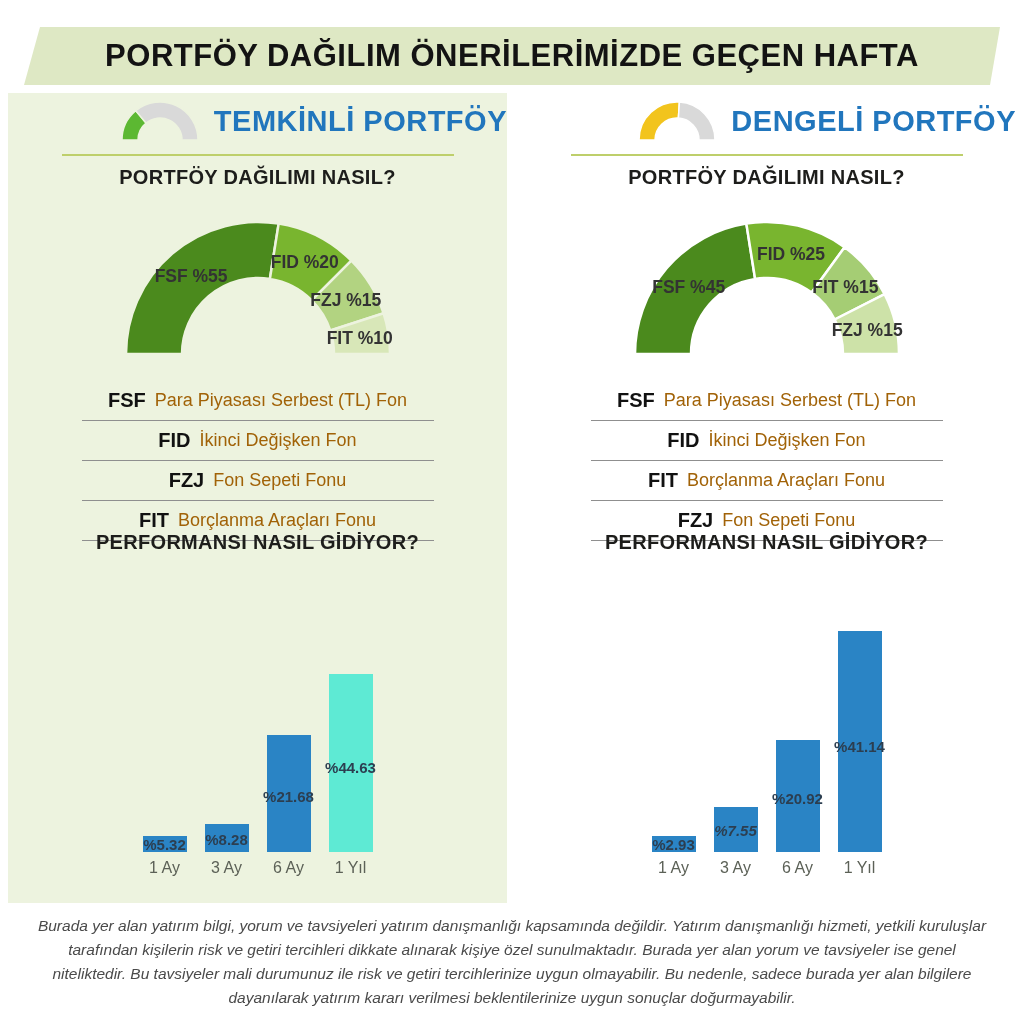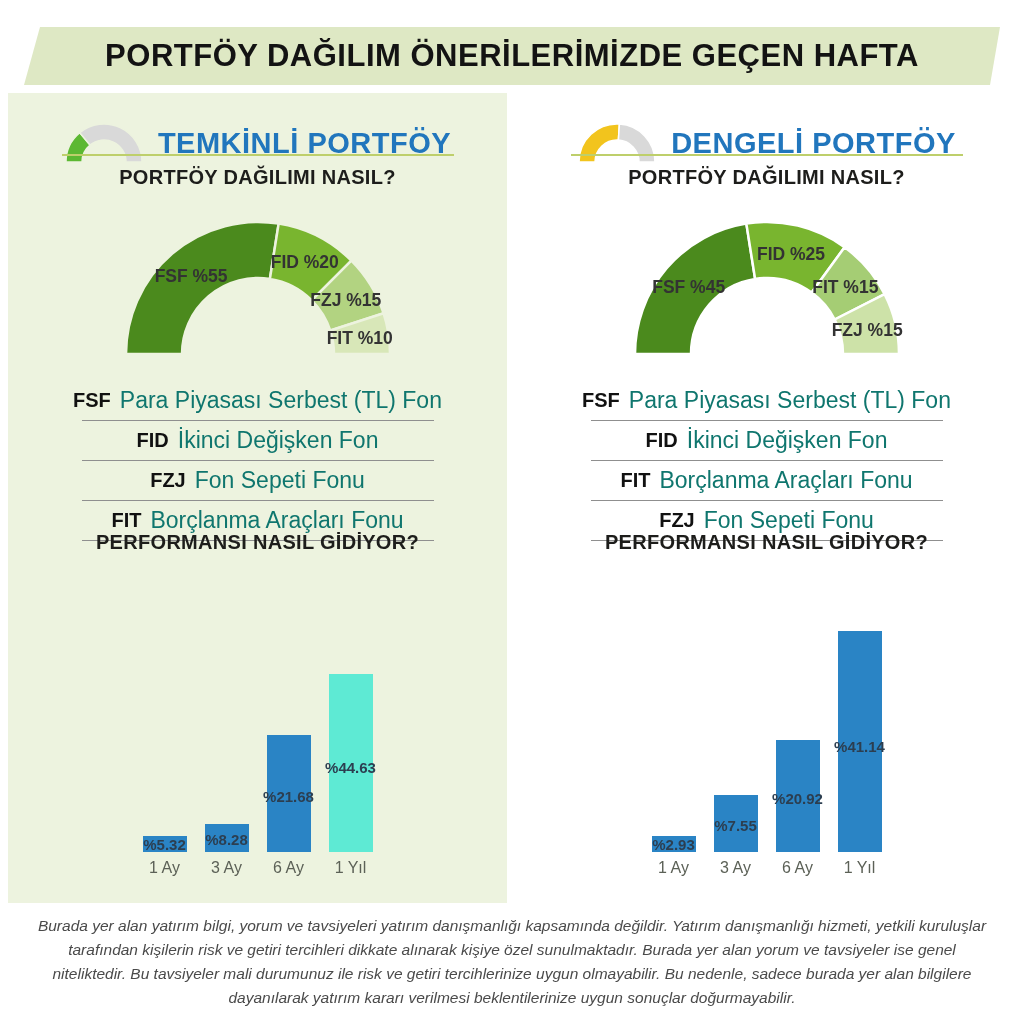--- a/index.html
+++ b/index.html
@@ -18,22 +18,22 @@
     clip-path: polygon(16px 0, 100% 0, calc(100% - 10px) 100%, 0 100%);
     display: flex; align-items: center; justify-content: center;
   }
   .banner-title { font-size: 31px; font-weight: 800; color: #131313; letter-spacing: .5px; }
 
   .panel { position: absolute; top: 93px; width: 499px; height: 810px; }
   .panel.left  { left: 8px;   background: #edf3df; }
   .panel.right { left: 517px; background: #ffffff; }
 
   .p-header {
-    position: absolute; top: 26px; left: 0; width: 100%; height: 48px;
-    display: flex; align-items: center; justify-content: center; gap: 14px;
+    position: absolute; top: 4px; left: 0; width: 100%; height: 48px;
+    display: flex; align-items: center; justify-content: flex-end; gap: 14px;
   }
   .p-title { font-size: 29px; font-weight: 800; color: #2176bd; letter-spacing: .5px; white-space: nowrap; }
   .p-underline {
     position: absolute; top: 61px; left: 50%; transform: translateX(-50%);
     width: 392px; height: 2px; background: #becf6b;
   }
   .q-title {
     position: absolute; top: 73px; width: 100%; text-align: center;
     font-size: 20px; font-weight: 800; letter-spacing: .3px; color: #1d1d1b;
   }
@@ -41,21 +41,21 @@
 
   .donut-wrap { position: absolute; top: 116px; left: 50%; transform: translateX(-50%); }
   .donut-label { font-family: "Liberation Sans", sans-serif; font-size: 17.5px; font-weight: 700; fill: #333333; }
 
   .legend { position: absolute; top: 254px; left: 50%; transform: translateX(-50%); width: 352px; margin-top: 34px; }
   .legend-row {
     height: 40px; display: flex; align-items: center; justify-content: center; gap: 9px;
     border-bottom: 1px solid #8f8f8f;
   }
   .fund-code { font-weight: 800; font-size: 20px; color: #111; white-space: nowrap; }
-  .fund-name { font-size: 23px; color: #0f766e; white-space: nowrap; }
+  .fund-name { font-size: 18px; color: #a16207; white-space: nowrap; }
 
   .bars {
     position: absolute; top: 505px; height: 254px; left: 50%; transform: translateX(-50%);
     display: flex; align-items: flex-end; gap: 18px;
   }
   .bar { width: 44px; background: #2a84c5; position: relative; }
   .bar-label {
     position: absolute; top: 52%; left: 50%; transform: translate(-50%,-50%);
     font-size: 15px; font-weight: 700; color: #2c3e50; white-space: nowrap;
   }
@@ -189,21 +189,21 @@
       <span class="fund-name">Fon Sepeti Fonu</span>
     </div>
   </div>
 
   <div class="q-title perf">PERFORMANSI NASIL GİDİYOR?</div>
 
   <div class="bars">
     <div class="bar" style="height: 15.8px; background: rgb(42, 132, 197);">
       <span class="bar-label">%2.93</span>
     </div>
-    <div class="bar" style="height: 57px; background: rgb(42, 132, 197);">
+    <div class="bar" style="height: 45px; background: rgb(42, 132, 197); font-style: italic;">
       <span class="bar-label">%7.55</span>
     </div>
     <div class="bar" style="height: 112.5px; background: rgb(42, 132, 197);">
       <span class="bar-label">%20.92</span>
     </div>
     <div class="bar" style="height: 221.3px; background: rgb(42, 132, 197);">
       <span class="bar-label">%41.14</span>
     </div>
   </div>
   <div class="cats">

